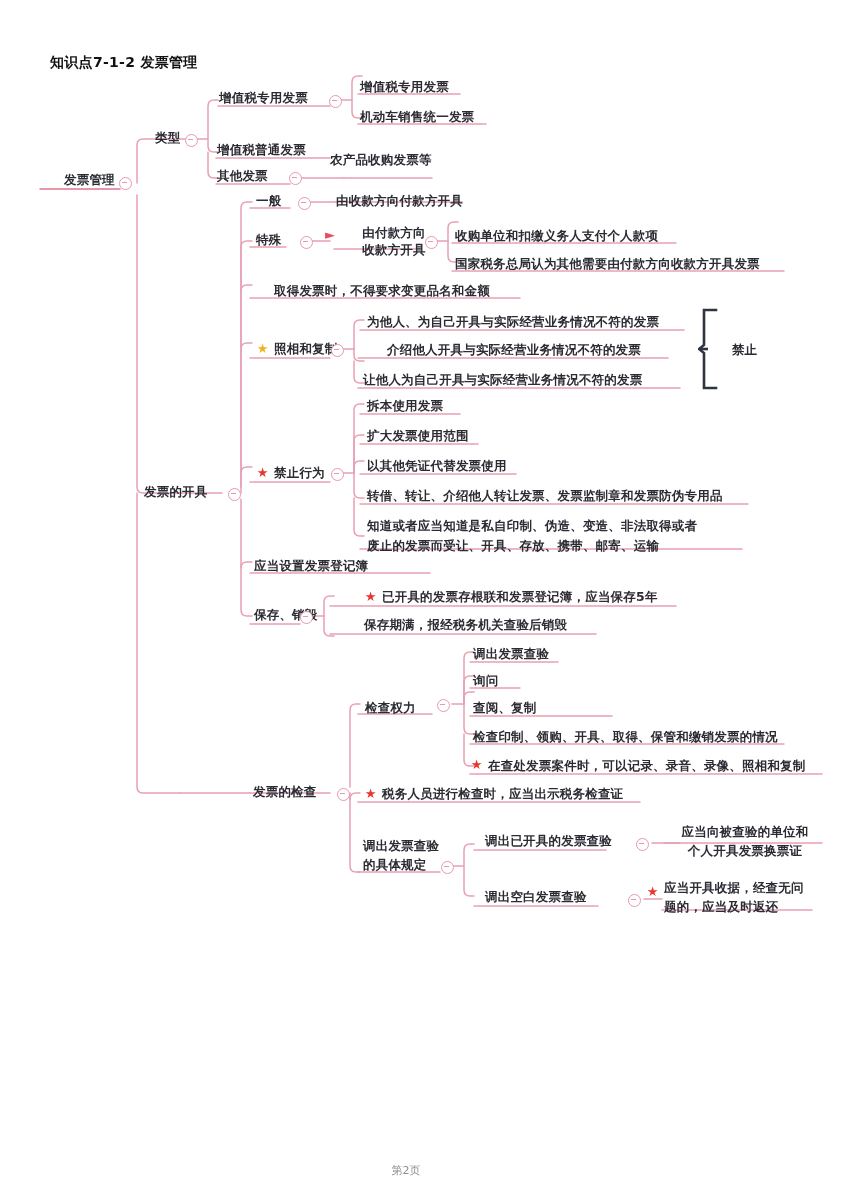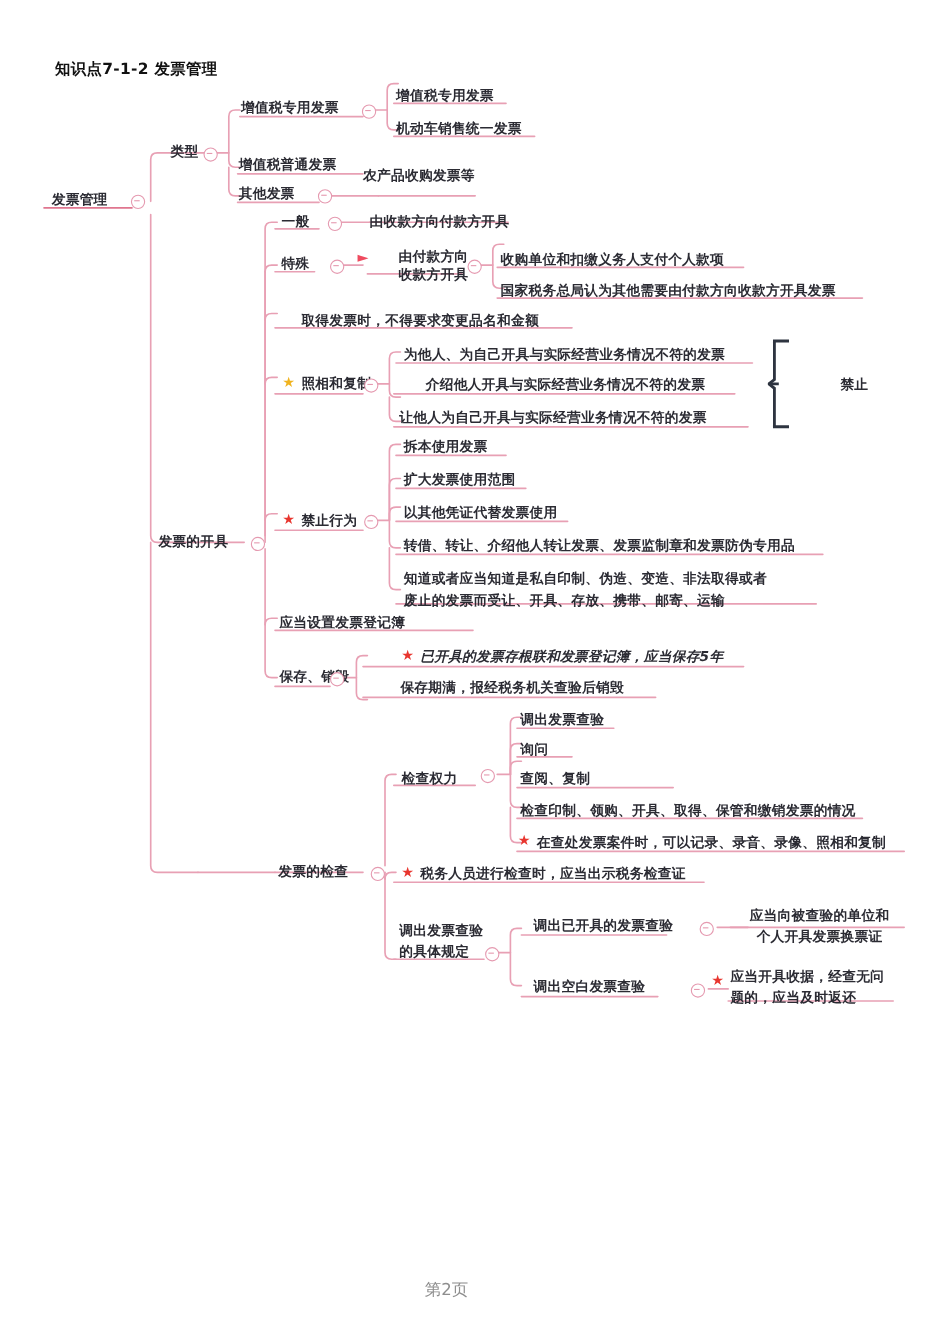--- a/index.html
+++ b/index.html
@@ -28,21 +28,21 @@
   .node.center{text-align:center;}
 
   .title{
     position:absolute;
     left:50px;top:54px;
     font-size:14px;font-weight:bold;color:#111;
     letter-spacing:.3px;
   }
   .footer{
     position:absolute;left:0;top:1163px;width:812px;
-    text-align:center;font-size:15px;color:#8e8e8e;font-weight:normal;
+    text-align:center;font-size:11px;color:#8e8e8e;font-weight:normal;
   }
 
   
   .tog{
     position:absolute;width:11px;height:11px;border-radius:50%;
     border:1.2px solid #e59ab0;background:#fff;
   }
   .tog::after{
     content:"";position:absolute;left:2px;top:4px;
     width:5px;height:1.2px;background:#e59ab0;
@@ -54,21 +54,21 @@
     line-height:13px;font-size:13px;text-align:center;
   }
   .star.red{color:#e8352e;}
   .star.gold{color:#f0b31e;}
 
   
   .flag{position:absolute;width:12px;height:14px;color:#ef4b5f;font-size:13px;line-height:14px;}
 
   
   .brace-label{
-    position:absolute;font-size:12.5px;font-weight:bold;color:#2b2b33;margin-left:32px;
+    position:absolute;font-size:12.5px;font-weight:bold;color:#2b2b33;
   }
 </style>
 </head>
 <body>
 
 <div id="stage">
 
   <div class="title">知识点7-1-2 发票管理</div>
 
   <svg id="wires" viewBox="0 0 850 1202">
@@ -197,21 +197,21 @@
       <path d="M662,910 L812,910"></path>
     </g>
   </svg>
 
   <svg style="position:absolute;left:698px;top:308px;width:26px;height:82px;" viewBox="0 0 26 82">
     <path d="M18,2 L6,2 L6,37 L1,41 L6,45 L6,80 L18,80" fill="none" stroke="#2e3440" stroke-width="2.6" stroke-linecap="square" stroke-linejoin="miter"></path>
     <path d="M1,41 L10,41" stroke="#2e3440" stroke-width="2.6"></path>
   </svg>
   <div class="brace-label" style="left:732px;top:342px;">禁止</div>
 
-  <div class="node" style="left:47px;top:173px;">发票管理</div>
+  <div class="node" style="left:64px;top:173px;font-family:Liberation Mono, monospace;">发票管理</div>
   <div class="tog" style="left:119px;top:177px;"></div>
 
   <div class="node" style="left:144px;top:130px;margin-left:11px;">类型</div>
   <div class="tog" style="left:185px;top:134px;"></div>
 
   <div class="node" style="left:219px;top:90px;">增值税专用发票</div>
   <div class="tog" style="left:329px;top:95px;"></div>
 
   <div class="node" style="left:360px;top:79px;">增值税专用发票</div>
   <div class="node" style="left:360px;top:109px;">机动车销售统一发票</div>
@@ -264,21 +264,21 @@
     <span>废止的发票而受让、开具、存放、携带、邮寄、运输</span>
   </div>
   <div class="node" style="left:367px;top:488px;">转借、转让、介绍他人转让发票、发票监制章和发票防伪专用品</div>
 
   <div class="node" style="left:254px;top:558px;">应当设置发票登记簿</div>
 
   <div class="node" style="left:254px;top:607px;">保存、销毁</div>
   <div class="tog" style="left:300px;top:611px;"></div>
 
   <div class="star red" style="left:364px;top:590px;">★</div>
-  <div class="node" style="left:382px;top:589px;font-style:italic;">已开具的发票存根联和发票登记簿，应当保存5年</div>
+  <div class="node" style="left:382px;top:589px;">已开具的发票存根联和发票登记簿，应当保存5年</div>
   <div class="node" style="left:364px;top:617px;">保存期满，报经税务机关查验后销毁</div>
 
   <div class="node" style="left:253px;top:784px;">发票的检查</div>
   <div class="tog" style="left:337px;top:788px;"></div>
 
   <div class="node" style="left:365px;top:700px;">检查权力</div>
   <div class="tog" style="left:437px;top:699px;"></div>
 
   <div class="node" style="left:473px;top:646px;">调出发票查验</div>
   <div class="node" style="left:473px;top:673px;">询问</div>

